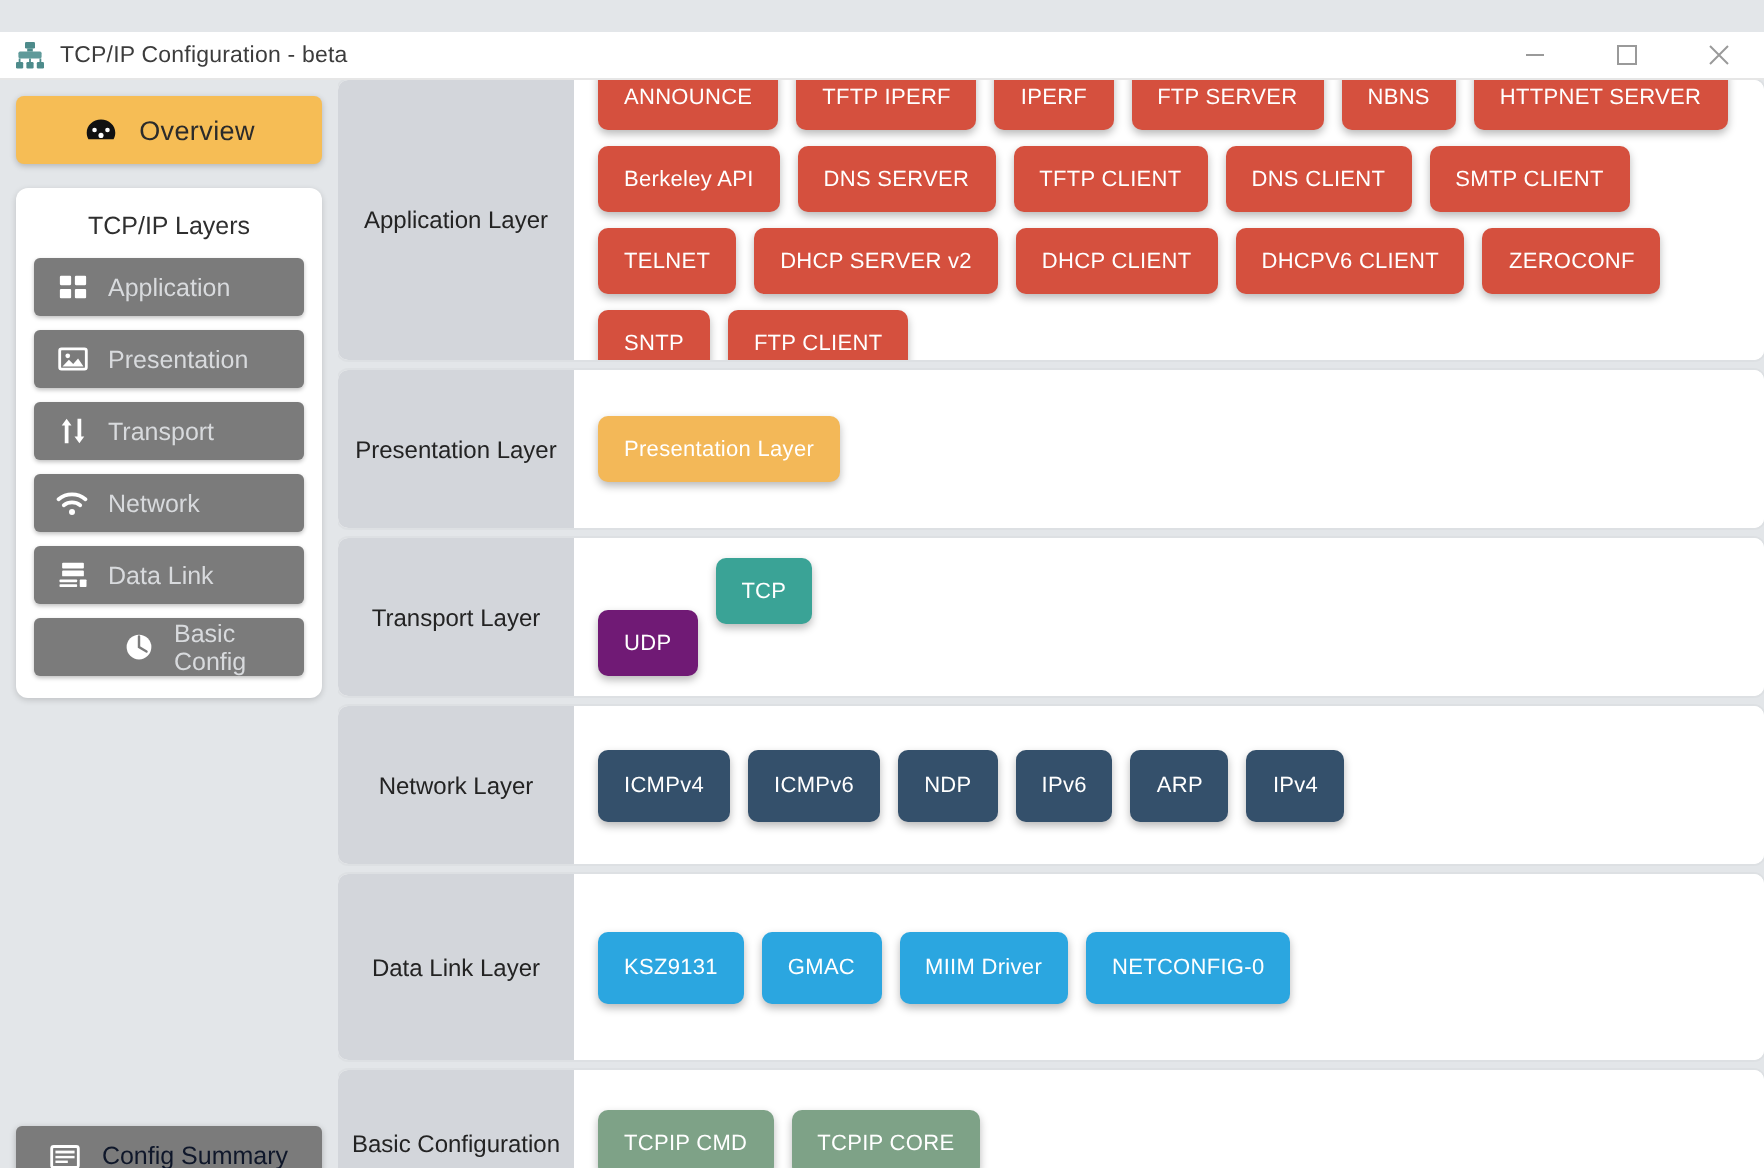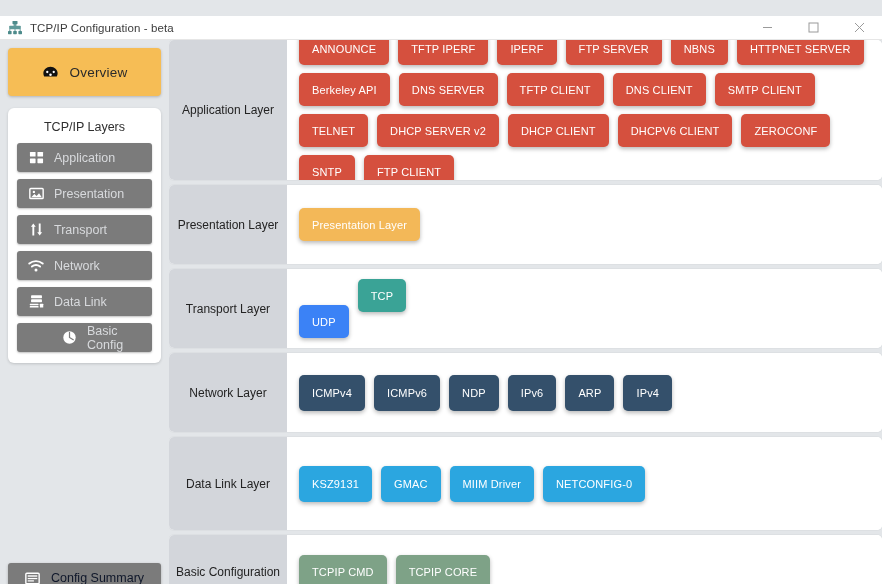--- a/index.html
+++ b/index.html
@@ -65,21 +65,21 @@
   #sidebar {
     width: 169px;
     flex: 0 0 169px;
     background: #e3e6e9;
     position: relative;
     padding: 0;
     box-sizing: border-box;
   }
   #overview-btn {
     margin: 8px 8px 0 8px;
-    height: 48px;
+    height: 34px;
     background: #f6bd55;
     border-radius: 4px;
     display: flex;
     align-items: center;
     justify-content: center;
     gap: 11px;
     box-shadow: 0 1px 3px rgba(0,0,0,0.22);
     color: #2b2b2b;
     font-size: 13.5px;
     cursor: pointer;
@@ -387,21 +387,21 @@
       <div class="layer-row" id="row-pres">
         <div class="row-label">Presentation Layer</div>
         <div class="row-body">
             <div class="chip" style="background: rgb(243, 184, 88);">Presentation Layer</div>
           </div>
       </div>
 
       <div class="layer-row" id="row-trans">
         <div class="row-label">Transport Layer</div>
         <div class="row-body">
-            <div class="chip" style="background: #3b82f6; margin-top: 26px;">UDP</div>
+            <div class="chip" style="background: #701a75; margin-top: 26px;">UDP</div>
             <div class="chip" style="background: rgb(58, 163, 150);">TCP</div>
           </div>
       </div>
 
       <div class="layer-row" id="row-net">
         <div class="row-label">Network Layer</div>
         <div class="row-body">
             <div class="chip big" style="background: rgb(52, 80, 107);">ICMPv4</div>
             <div class="chip big" style="background: rgb(52, 80, 107);">ICMPv6</div>
             <div class="chip big" style="background: rgb(52, 80, 107);">NDP</div>

